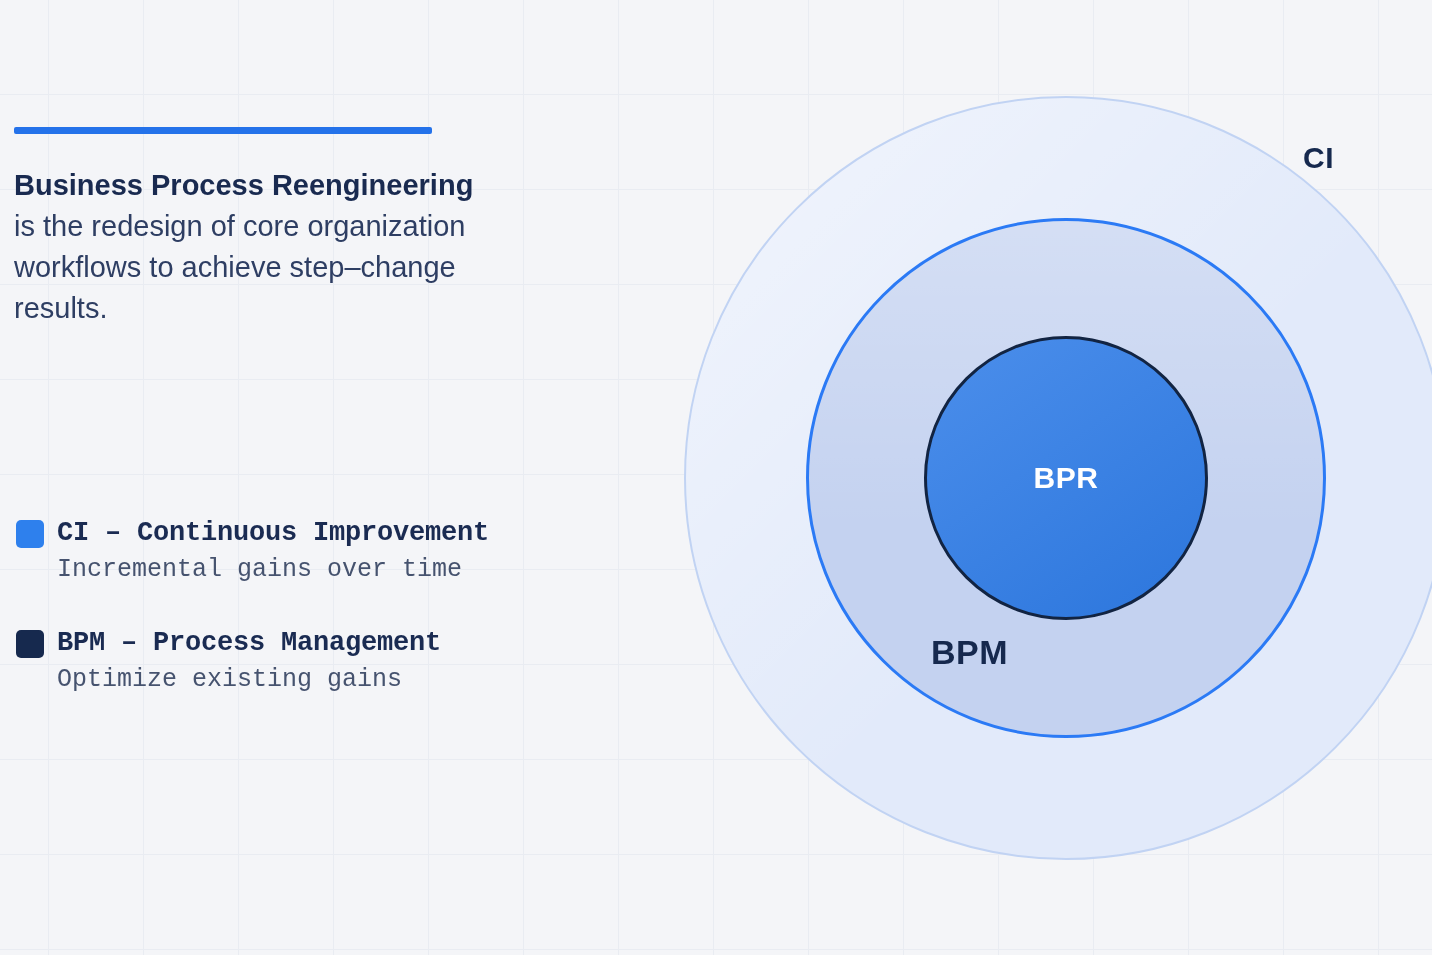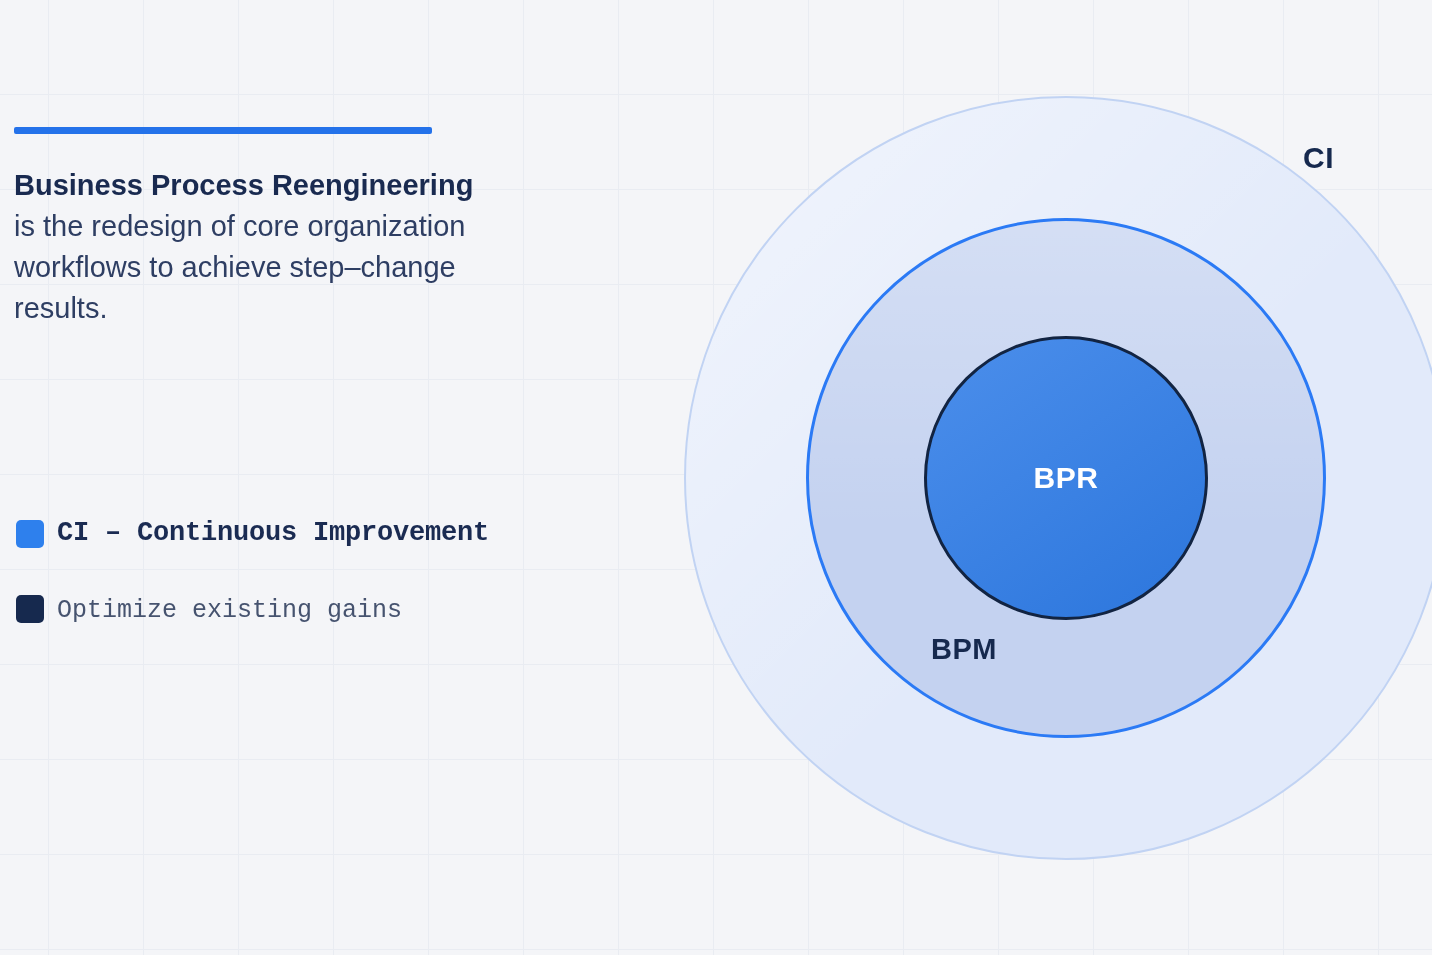--- a/index.html
+++ b/index.html
@@ -41,40 +41,42 @@
   }
   .ring-inner{
     left:924px;top:336px;width:284px;height:284px;
     border:3px solid;
     display:flex;align-items:center;justify-content:center;
     background-image:linear-gradient(145deg,rgba(255,255,255,0.14) 0%,rgba(0,0,0,0.05) 100%);
   }
   .ring-inner-label{font-size:30px;font-weight:700;color:#ffffff;letter-spacing:0.5px;}
   .diagram-label{position:absolute;font-weight:700;color:#16294e;}
   .label-ci{left:1303px;top:126px;font-size:30px;letter-spacing:0.5px;margin-top:15px;}
-  .label-bpm{left:931px;top:633px;font-size:29px;letter-spacing:0.5px;}
+  .label-bpm{left:931px;top:633px;font-size:34px;letter-spacing:0.5px;}
 </style>
 </head>
 <body>
 
 <div class="left-col">
   <div class="title-underline" style="background-color: rgb(36, 114, 234);"></div>
   <p class="definition">
     <span class="lead">Business Process Reengineering</span>
     <span>is the redesign of core organization workflows to achieve step–change results.</span>
   </p>
 </div>
 
 <div class="legend">
   <div class="legend-item">
     <span class="swatch" style="background-color: rgb(46, 128, 237);"></span>
     <span class="legend-term">CI – Continuous Improvement</span>
+    <span class="legend-desc">Incremental gains over time</span>
   </div>
   <div class="legend-item">
     <span class="swatch" style="background-color: rgb(22, 41, 78);"></span>
+    <span class="legend-term">BPM – Process Management</span>
     <span class="legend-desc">Optimize existing gains</span>
   </div>
 </div>
 
 <div>
   <div class="ring ring-outer" style="background-color: rgb(226, 234, 250); border-color: rgb(193, 211, 243);"></div>
   <div class="ring ring-middle" style="background-color: rgb(196, 210, 240); border-color: rgb(43, 122, 245);"></div>
   <div class="ring ring-inner" style="background-color: rgb(46, 124, 232); border-color: rgb(18, 36, 66);">
     <span class="ring-inner-label">BPR</span>
   </div>

